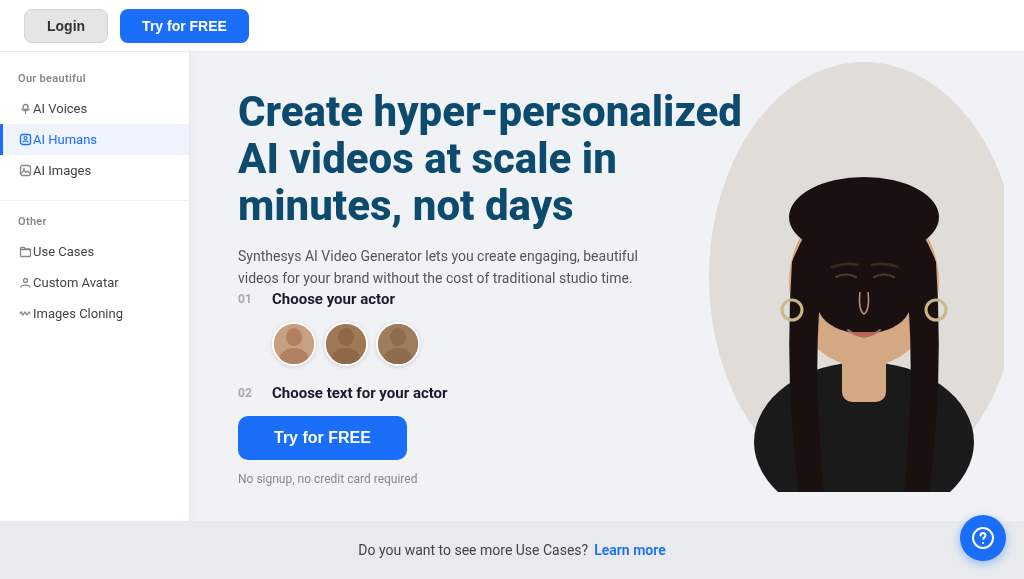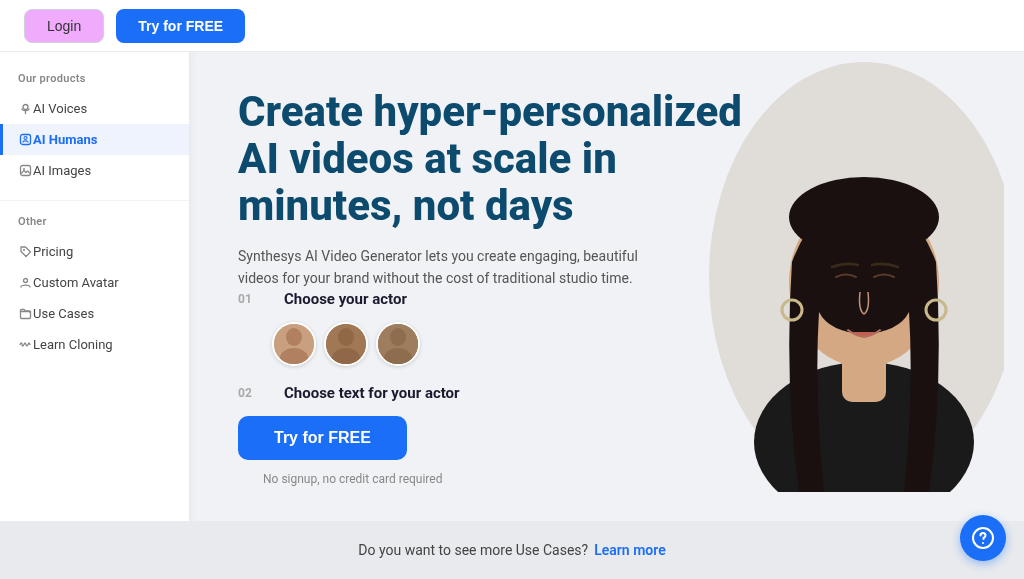--- a/index.html
+++ b/index.html
@@ -38,26 +38,26 @@
       font-weight: 700;
       letter-spacing: 2px;
       color: #1a1a2e;
     }
     .header-actions {
       display: flex;
       align-items: center;
       gap: 12px;
     }
     .btn-login {
-      background: #f0abfc;
+      background: #e5e5e5;
       border: 1.5px solid #d0d3d9;
       border-radius: 8px;
       padding: 8px 22px;
       font-size: 14px;
-      font-weight: 400;
+      font-weight: 700;
       color: #333;
       cursor: pointer;
     }
     .btn-try {
       background: #1a6ef7;
       border: none;
       border-radius: 8px;
       padding: 9px 22px;
       font-size: 14px;
       font-weight: 600;
@@ -96,21 +96,21 @@
       font-size: 13px;
       color: #444;
       cursor: pointer;
       position: relative;
     }
     .sidebar-item.active {
       color: #1a6ef7;
       background: #eef3fe;
       border-left: 3px solid #1a6ef7;
       padding-left: 15px;
-      font-weight: 700;
+      font-weight: 400;
     }
     .sidebar-item .item-icon {
       width: 15px;
       height: 15px;
       display: inline-flex;
       align-items: center;
       justify-content: center;
       flex-shrink: 0;
     }
     .sidebar-divider {
@@ -139,21 +139,21 @@
     }
     .main-sub {
       font-size: 14px;
       color: #555;
       max-width: 400px;
       line-height: 1.6;
     }
     .step-row {
       display: flex;
       align-items: center;
-      gap: 26px;
+      gap: 14px;
       margin-bottom: 14px;
     }
     .step-num {
       font-size: 12px;
       font-weight: 700;
       color: #aaa;
       width: 20px;
     }
     .step-label {
       font-size: 15px;
@@ -192,21 +192,20 @@
       font-size: 16px;
       font-weight: 700;
       color: #fff;
       cursor: pointer;
       display: block;
       margin-bottom: 8px;
     }
     .no-signup {
       font-size: 12px;
       color: #888;
-      margin-left: 25px;
     }
 
     
     .bottom-bar {
       position: absolute;
       bottom: 0;
       left: 0;
       right: 0;
       height: 58px;
       background: #e8eaed;
@@ -256,21 +255,21 @@
 <div class="header">
   <div class="header-actions">
     <button class="btn-login">Login</button>
     <button class="btn-try">Try for FREE</button>
   </div>
 </div>
 
 <div class="main">
 
   <div class="sidebar">
-    <div class="sidebar-section-label">Our products</div>
+    <div class="sidebar-section-label">Our beautiful</div>
 
     <div class="sidebar-item">
       <span class="item-icon">
         <svg width="13" height="13" viewBox="0 0 13 13" fill="none">
             <circle cx="6.5" cy="5" r="2.5" stroke="#888" stroke-width="1.3"></circle>
             <path d="M3 7c0 2 7 2 7 0" stroke="#888" stroke-width="1.3" stroke-linecap="round"></path>
             <line x1="6.5" y1="9" x2="6.5" y2="11.5" stroke="#888" stroke-width="1.3" stroke-linecap="round"></line>
           </svg>
       </span>
       <span>AI Voices</span>
@@ -296,51 +295,42 @@
       <span>AI Images</span>
     </div>
 
     <div class="sidebar-divider"></div>
 
     <div class="sidebar-section-label sidebar-section-other">Other</div>
 
     <div class="sidebar-item">
       <span class="item-icon">
         <svg width="13" height="13" viewBox="0 0 13 13" fill="none">
-            <path d="M2 2h4.5l5 5-4.5 4.5-5-5V2z" stroke="#888" stroke-width="1.3" stroke-linejoin="round"></path>
-            <circle cx="5" cy="5" r="1" fill="#888"></circle>
-          </svg>
-      </span>
-      <span>Pricing</span>
+            <path d="M1.5 4.5h10v6a1 1 0 01-1 1h-8a1 1 0 01-1-1v-6z" stroke="#888" stroke-width="1.3"></path>
+            <path d="M1.5 4.5V3.5a1 1 0 011-1H5l1.5 1.5H10a1 1 0 011 1v.5" stroke="#888" stroke-width="1.3" stroke-linecap="round"></path>
+          </svg>
+      </span>
+      <span>Use Cases</span>
     </div>
     <div class="sidebar-item">
       <span class="item-icon">
         <svg width="13" height="13" viewBox="0 0 13 13" fill="none">
             <circle cx="6.5" cy="4.5" r="2" stroke="#888" stroke-width="1.3"></circle>
             <path d="M2 11c0-2.5 9-2.5 9 0" stroke="#888" stroke-width="1.3" stroke-linecap="round"></path>
           </svg>
       </span>
       <span>Custom Avatar</span>
     </div>
     <div class="sidebar-item">
       <span class="item-icon">
         <svg width="13" height="13" viewBox="0 0 13 13" fill="none">
-            <path d="M1.5 4.5h10v6a1 1 0 01-1 1h-8a1 1 0 01-1-1v-6z" stroke="#888" stroke-width="1.3"></path>
-            <path d="M1.5 4.5V3.5a1 1 0 011-1H5l1.5 1.5H10a1 1 0 011 1v.5" stroke="#888" stroke-width="1.3" stroke-linecap="round"></path>
-          </svg>
-      </span>
-      <span>Use Cases</span>
-    </div>
-    <div class="sidebar-item">
-      <span class="item-icon">
-        <svg width="13" height="13" viewBox="0 0 13 13" fill="none">
             <path d="M1 6.5c1-2 2-2 2 0s1 2 2 0 1-2 2 0 1 2 2 0 1-2 2 0" stroke="#888" stroke-width="1.3" stroke-linecap="round"></path>
           </svg>
       </span>
-      <span>Learn Cloning</span>
+      <span>Images Cloning</span>
     </div>
   </div>
 
   <div class="content">
     <h1 class="main-heading">Create hyper-personalized AI videos at scale in minutes, not days</h1>
     <p class="main-sub">Synthesys AI Video Generator lets you create engaging, beautiful videos for your brand without the cost of traditional studio time.</p>
 
     <div class="step-row">
       <span class="step-num">01</span>
       <span class="step-label">Choose your actor</span>

